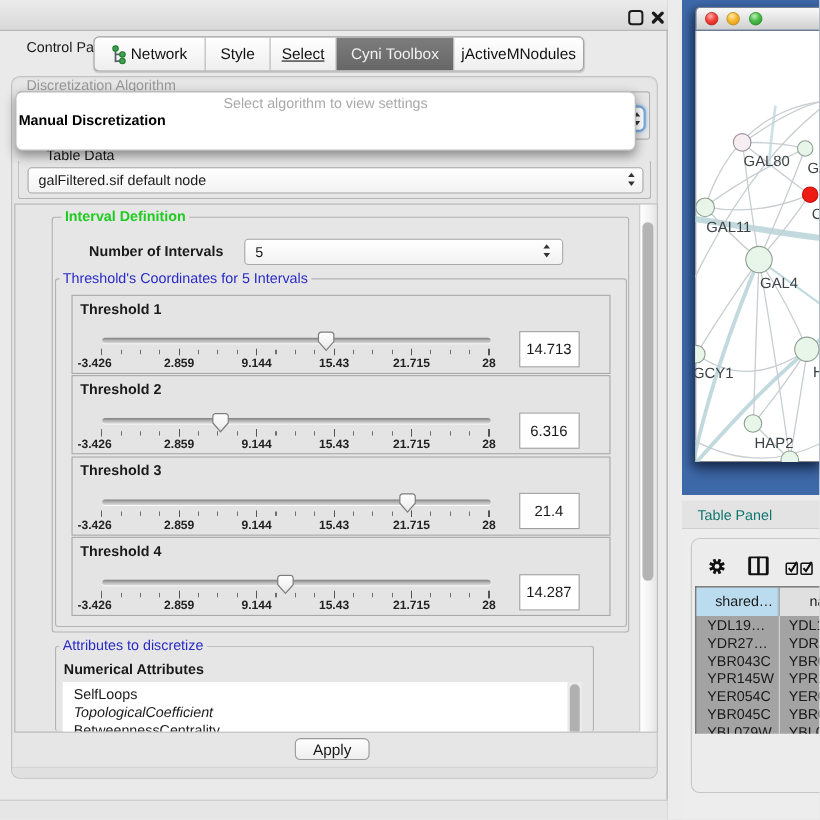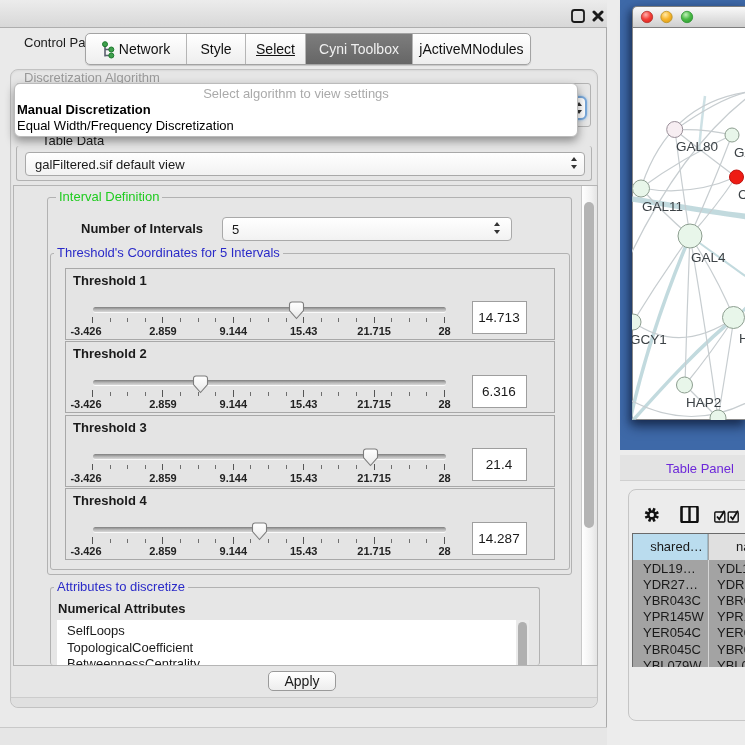--- a/index.html
+++ b/index.html
@@ -57,30 +57,30 @@
 
   <div class="abs" style="left:24px;top:70px;font-size:13px;color:#999;">Discretization Algorithm</div>
   <div class="abs" style="left:16px;top:83px;width:575px;height:44px;border:1px solid #b2b2b2;border-radius:3px;"></div>
 
   <div class="abs" style="left:556px;top:96px;width:31px;height:24px;background:#fff;border:2px solid #79a8da;border-radius:6px;box-shadow:0 0 3px #86b8e8;"></div>
   <div class="spin" style="left:576px;top:102px;"></div>
 
   <div class="abs" style="left:16px;top:146px;width:576px;height:35px;border:1px solid #b2b2b2;border-radius:3px;border-top:none;"></div>
   <div class="abs" style="left:42px;top:133px;font-size:13px;">Table Data</div>
   <div class="combo" style="left:25px;top:152px;width:560px;height:24px;">
-    <span class="ctext">galFiltered.sif default view</span>
+    <span class="ctext">galFiltered.sif default node</span>
   </div>
   <div class="spin" style="left:571px;top:157px;"></div>
 
   <div class="abs" style="left:13px;top:185px;width:585px;height:481px;border:1px solid #b5b5b5;background:#e6e6e6;"></div>
   <div class="abs" style="left:581px;top:186px;width:16px;height:479px;background:linear-gradient(90deg,#ffffff,#f2f2f2 60%,#e4e4e4);border-left:1px solid #c9c9c9;"></div>
   <div class="abs" style="left:584px;top:202px;width:10px;height:326px;background:#b4b4b4;border-radius:5px;"></div>
 
   <div class="abs" style="left:47px;top:197px;width:525px;height:378px;border:1px solid #b2b2b2;border-radius:3px;"></div>
-  <div class="grplabel" style="left:56px;top:190px;color:#1ecb1e;">Interval Definition</div>
+  <div class="grplabel" style="left:56px;top:190px;color:#1ecb1e;font-weight:bold;">Interval Definition</div>
   <div class="abs" style="left:81px;top:221px;font-size:13px;font-weight:bold;">Number of Intervals</div>
   <div class="combo" style="left:222px;top:217px;width:290px;height:24px;">
       <span class="ctext">5</span>
     </div>
   <div class="spin" style="left:494px;top:222px;"></div>
 
   <div class="abs" style="left:50px;top:253px;width:520px;height:317px;border:1px solid #b2b2b2;border-radius:3px;"></div>
   <div class="grplabel" style="left:54px;top:246px;color:#2a2ac8;">Threshold's Coordinates for 5 Intervals</div>
 
   <div class="tpanel" style="top:267.5px;">
@@ -174,34 +174,33 @@
         <path d="M4 1 h9 a2.5 2.5 0 0 1 2.5 2.5 v6 l-7 8 l-7 -8 v-6 a2.5 2.5 0 0 1 2.5 -2.5 z" fill="url(#tg3)" stroke="#7d7d7d" stroke-width="1.1"></path>
       </svg>
     <div class="valbox">14.287</div>
   </div>
 
   <div class="abs" style="left:50px;top:587px;width:490px;height:78px;border:1px solid #b2b2b2;border-radius:3px;border-bottom:none;"></div>
   <div class="grplabel" style="left:54px;top:580px;color:#2a2ac8;">Attributes to discretize</div>
   <div class="abs" style="left:58px;top:601px;font-size:13px;font-weight:bold;">Numerical Attributes</div>
   <div class="abs" style="left:57px;top:620px;width:459px;height:45px;background:#fff;overflow:hidden;">
     <div class="listitem" style="top:3px;">SelfLoops</div>
-    <div class="listitem" style="top:19.5px;">TopologicalCoefficient</div>
+    <div class="listitem" style="top:19.5px;font-style:italic;">TopologicalCoefficient</div>
     <div class="listitem" style="top:36px;">BetweennessCentrality</div>
   </div>
   <div class="abs" style="left:516px;top:620px;width:13px;height:45px;background:#ebebeb;"></div>
   <div class="abs" style="left:518px;top:622px;width:9px;height:43px;background:#b0b0b0;border-radius:4.5px 4.5px 0 0;"></div>
 
   <div class="abs" style="left:268px;top:671px;width:68px;height:20px;background:linear-gradient(#ffffff,#ededed);border:1px solid #9a9a9a;border-radius:5px;text-align:center;font-size:14px;line-height:19px;">Apply</div>
 
   <div class="abs" style="left:0;top:727px;width:607px;height:18px;background:#e6e6e6;border-top:1px solid #c9c9c9;"></div>
 
   <div class="abs" style="left:14px;top:83px;width:564px;height:54px;background:#fff;border:1px solid #bbb;border-radius:6px;box-shadow:0 4px 10px rgba(0,0,0,.4);"></div>
   <div class="abs" style="left:14px;top:86px;width:564px;text-align:center;font-size:13px;color:#aaa;">Select algorithm to view settings</div>
   <div class="abs" style="left:17px;top:102px;font-size:13px;font-weight:bold;color:#000;">Manual Discretization</div>
-  <div class="abs" style="left:17px;top:118px;font-size:13px;color:#000;">Equal Width/Frequency Discretization</div>
 </div>
 
 <div class="abs" style="left:620px;top:0;width:125px;height:450px;background:#3e69a8;"></div>
 
 <div class="abs" style="left:632px;top:6px;width:113px;height:414px;box-shadow:0 6px 12px 1px rgba(8,16,40,.55), -3px 3px 7px rgba(8,16,40,.3);border-radius:5px 0 0 0;"></div>
 <div class="abs" style="left:632px;top:6px;width:113px;height:22px;background:linear-gradient(#f9f9f9,#cfcfcf);border:1px solid #7e7e7e;border-right:none;border-radius:5px 0 0 0;"></div>
 <svg class="abs" style="left:632px;top:6px;" width="113" height="22" viewBox="0 0 113 22">
   <defs>
     <radialGradient id="rg" cx="0.4" cy="0.3" r="0.8">
         <stop offset="0" stop-color="#ffb0ac"></stop>
@@ -274,21 +273,21 @@
     <text x="738" y="199">C</text>
     <text x="642" y="211">GAL11</text>
     <text x="691" y="262">GAL4</text>
     <text x="630" y="344">GCY1</text>
     <text x="739" y="343">H</text>
     <text x="686" y="407">HAP2</text>
   </g>
 </svg>
 
 <div class="abs" style="left:620px;top:455px;width:125px;height:26px;background:#e3e3e3;border-bottom:1px solid #d0d0d0;"></div>
-<div class="abs" style="left:634px;top:461px;font-size:13px;color:#6d28d9;margin-left:32px;">Table Panel</div>
+<div class="abs" style="left:634px;top:461px;font-size:13px;color:#0f766e;">Table Panel</div>
 <div class="abs" style="left:620px;top:481px;width:125px;height:264px;background:#ededed;"></div>
 <div class="abs" style="left:628px;top:489px;width:130px;height:232px;background:#ececec;border:1px solid #c6c6c6;border-radius:8px;"></div>
 
 <svg class="abs" style="left:643px;top:506px;" width="102 " height="17" viewBox="0 0 102 17">
   <g transform="translate(8.8,8.9)">
     <g stroke="#111" stroke-width="2.6">
         <line x1="2.31" y1="0.96" x2="6.56" y2="2.72"></line>
         <line x1="0.96" y1="2.31" x2="2.72" y2="6.56"></line>
         <line x1="-0.96" y1="2.31" x2="-2.72" y2="6.56"></line>
         <line x1="-2.31" y1="0.96" x2="-6.56" y2="2.72"></line>

